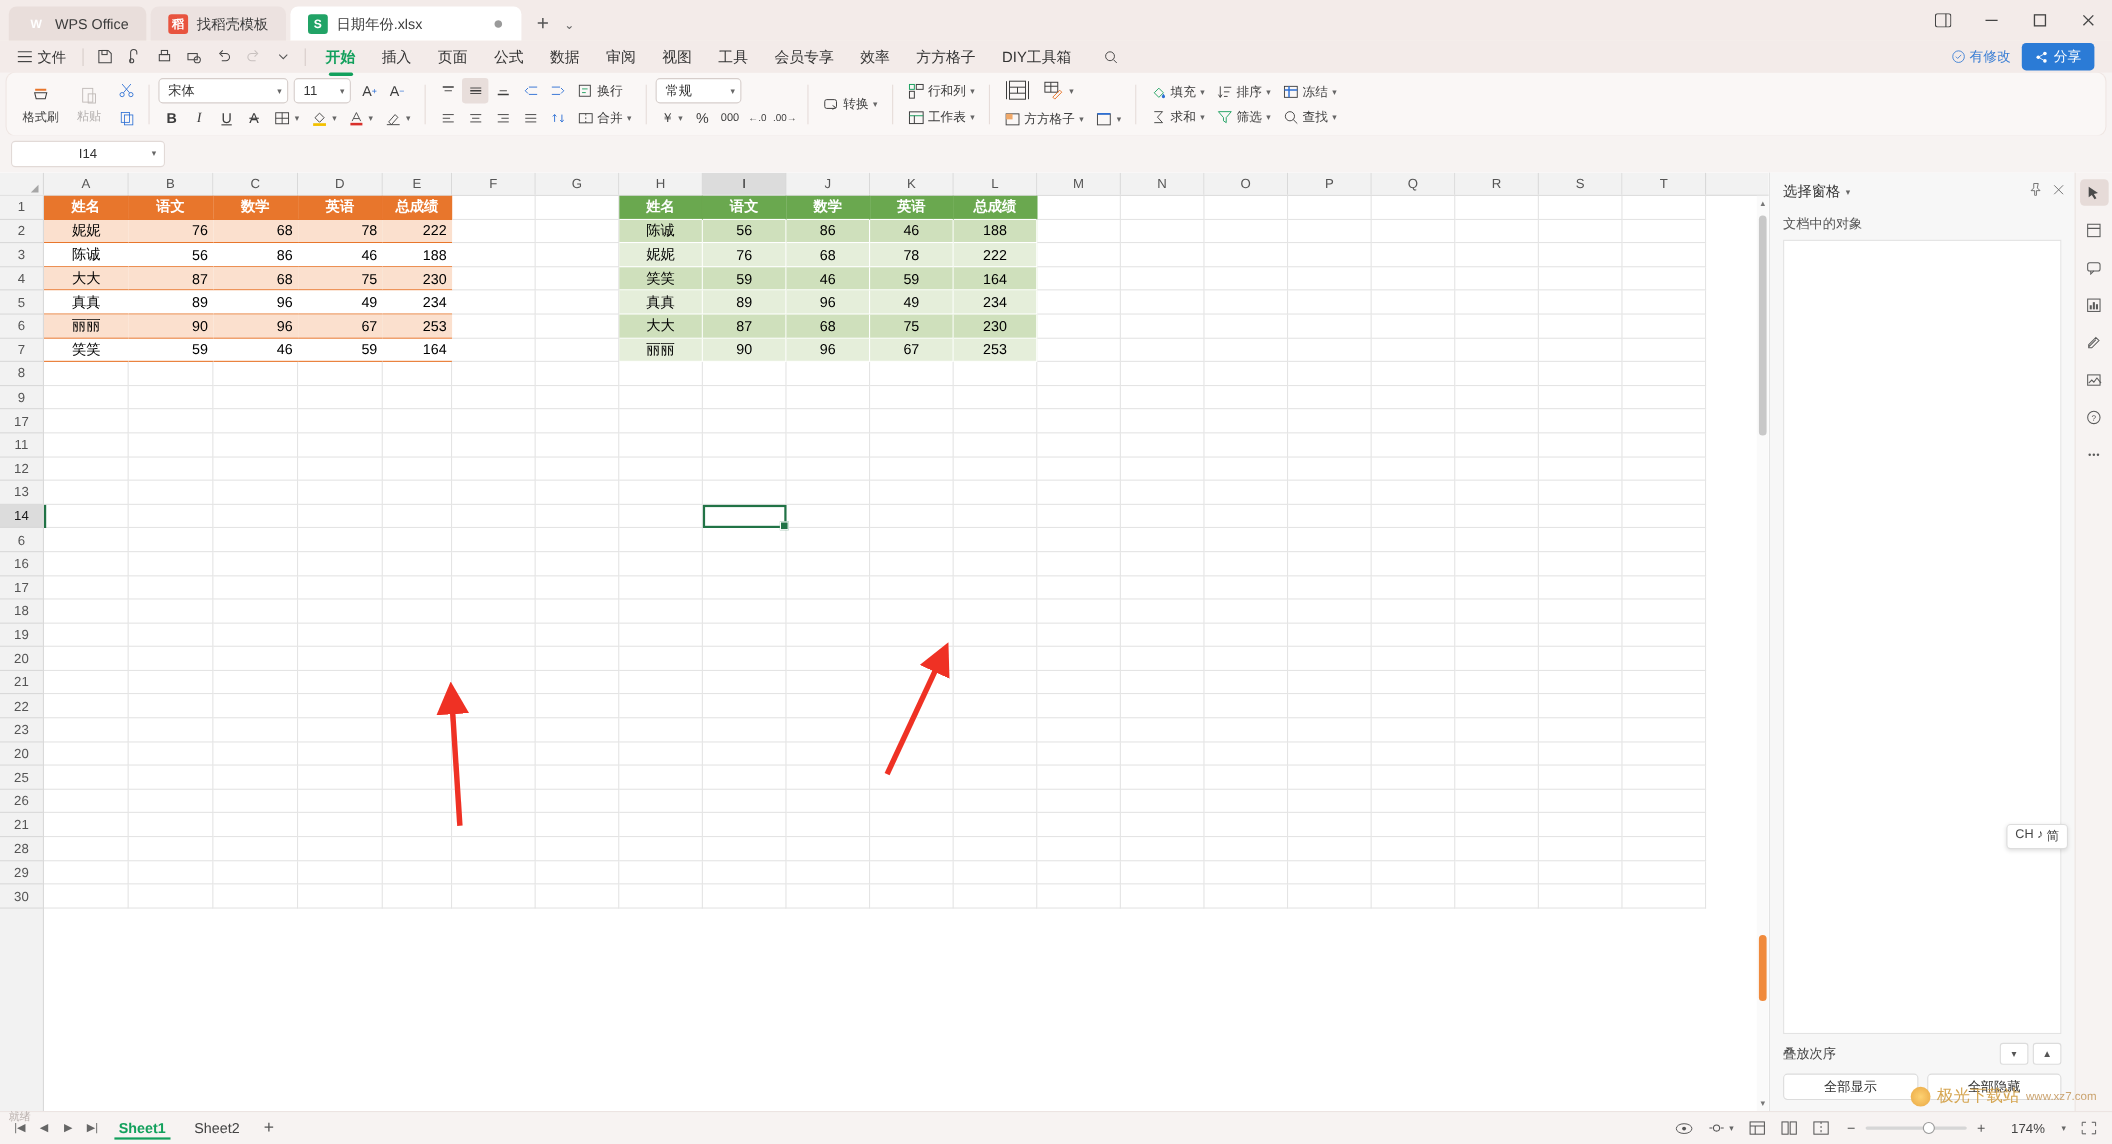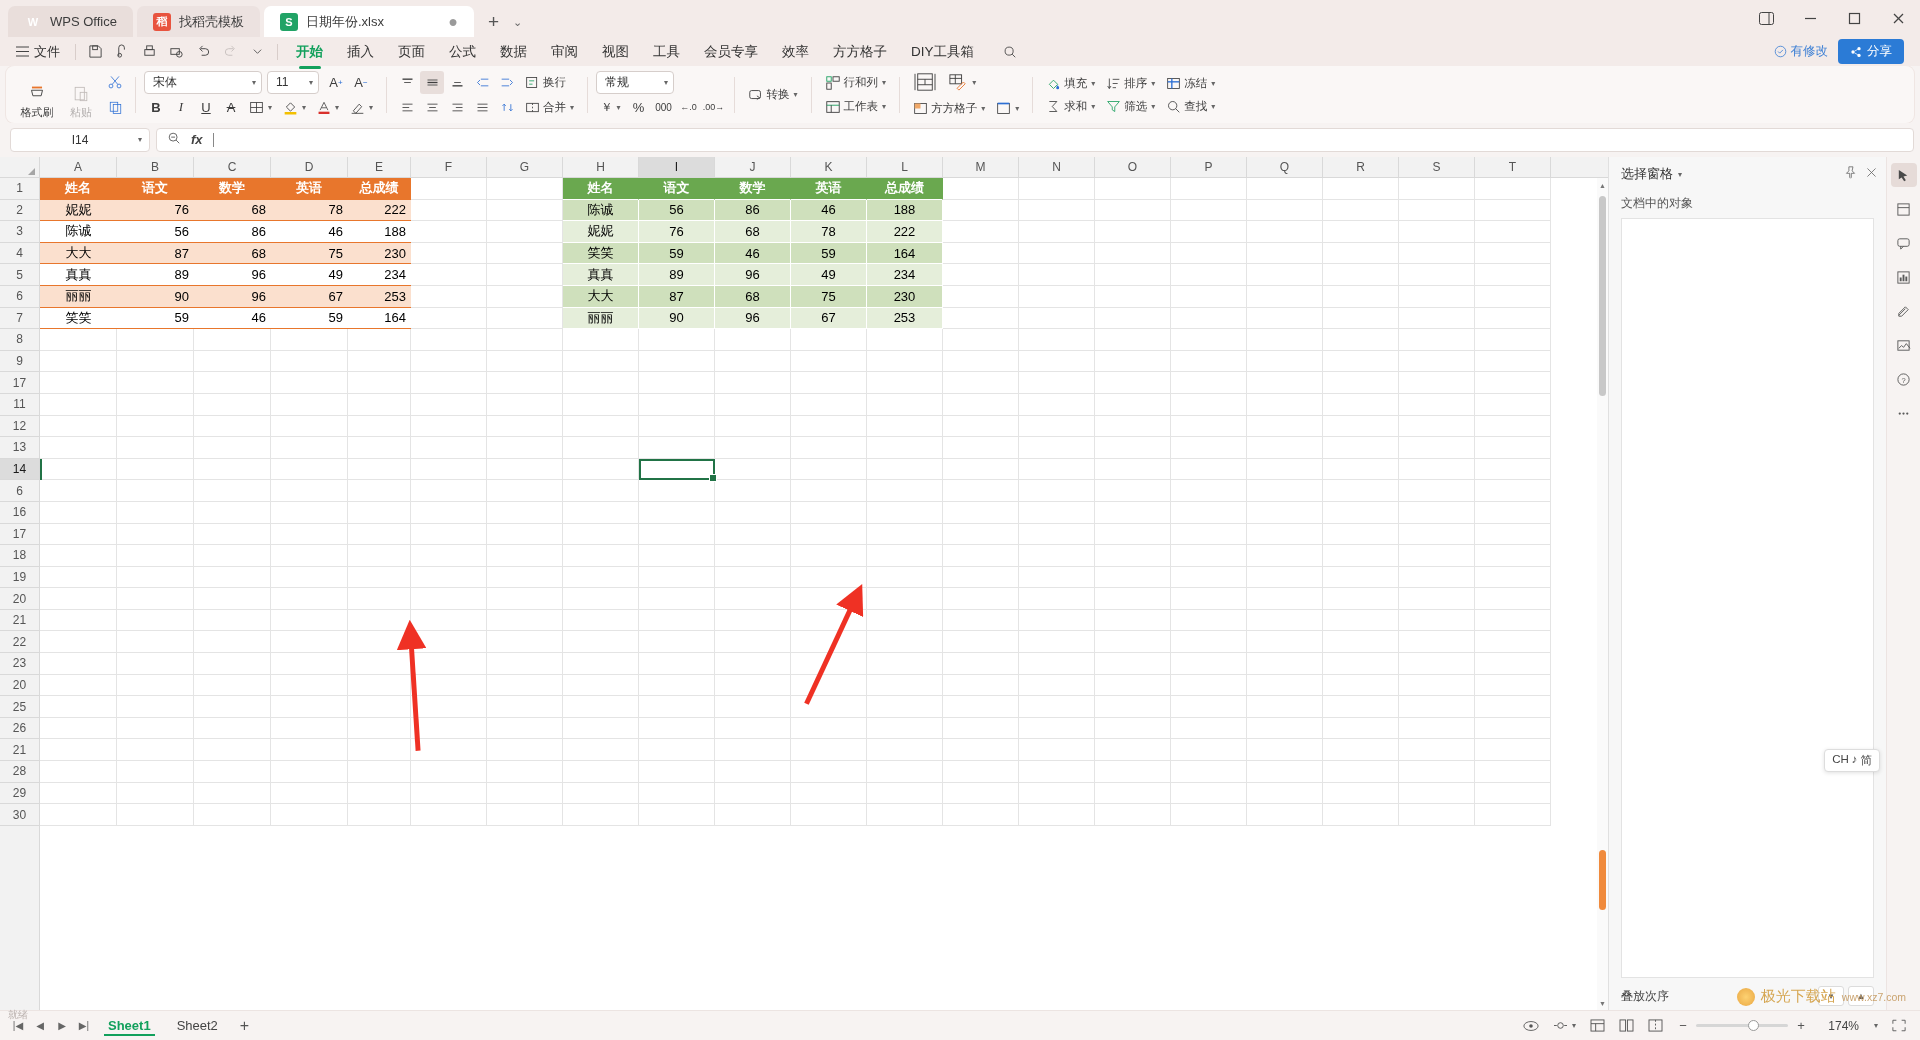--- a/index.html
+++ b/index.html
@@ -60,21 +60,21 @@
 
   
   .ribbon {
     height: 57px; background: #faf7f6; margin: 0 6px; border-radius: 8px;
     display: flex; align-items: center; flex: 0 0 57px; padding: 0 4px;
     box-shadow: 0 0 0 1px #efe6e3;
   }
   .rb-group { display: flex; align-items: center; height: 100%; padding: 0 5px; }
   .rb-div { width: 1px; height: 36px; background: #e6dcd9; margin: 0 3px; }
   .rb-big {
-    display: flex; flex-direction: column; align-items: center; justify-content: flex-end;
+    display: flex; flex-direction: column; align-items: center; justify-content: center;
     min-width: 44px; height: 51px; cursor: pointer; border-radius: 4px; gap: 1px;
   }
   .rb-big .lbl { font-size: 11px; color: #3d3d3d; white-space: nowrap; }
   .rb-big.dim .lbl { color: #b4b0af; }
   .rb-rows { display: flex; flex-direction: column; justify-content: center; height: 51px; gap: 2px; }
   .rb-row { display: flex; align-items: center; gap: 1px; }
   .ic-btn {
     width: 24px; height: 23px; display: flex; align-items: center; justify-content: center;
     cursor: pointer; border-radius: 3px; font-size: 13px; color: #3d3d3d;
   }
@@ -714,32 +714,20 @@
           </div>
         </div>
       </div>
     </div>
   </div>
 
   <div class="formulabar">
     <div class="namebox">
       <span>I14</span>
       <span class="caret">▾</span>
-    </div>
-    <div class="fx-zone">
-      <span>
-        <svg width="14" height="14" viewBox="0 0 16 16">
-            <circle cx="7" cy="7" r="4.5" fill="none" stroke="#555"></circle>
-            <line x1="4.8" y1="7" x2="9.2" y2="7" stroke="#555"></line>
-            <line x1="10.4" y1="10.4" x2="14" y2="14" stroke="#555"></line>
-          </svg>
-      </span>
-      <span class="fx">fx</span>
-      <span class="fx-caret"></span>
-      <span></span>
     </div>
   </div>
 
   <div class="main">
 
     <div class="grid-wrap">
       <div class="colhead" id="colhead">
         <div class="corner">
             <i></i>
           </div>
@@ -1504,20 +1492,24 @@
       </div>
       <div class="rp-sub">文档中的对象</div>
       <div class="rp-list"></div>
       <div class="rp-order">
         <span>叠放次序</span>
         <span class="rp-spin">
           <span class="rp-sbtn">▾</span>
           <span class="rp-sbtn">▲</span>
         </span>
       </div>
+      <div class="rp-btns">
+        <div class="rp-btn">全部显示</div>
+        <div class="rp-btn">全部隐藏</div>
+      </div>
     </div>
 
     <div class="rail">
       <div class="rail-ic on">
         <svg width="15" height="15" viewBox="0 0 16 16">
             <path d="M3 2l9 6-4 1 2.5 4-1.8 1L6 10l-3 2z" fill="#4a4a4a"></path>
           </svg>
       </div>
       <div class="rail-ic">
         <svg width="15" height="15" viewBox="0 0 16 16">

